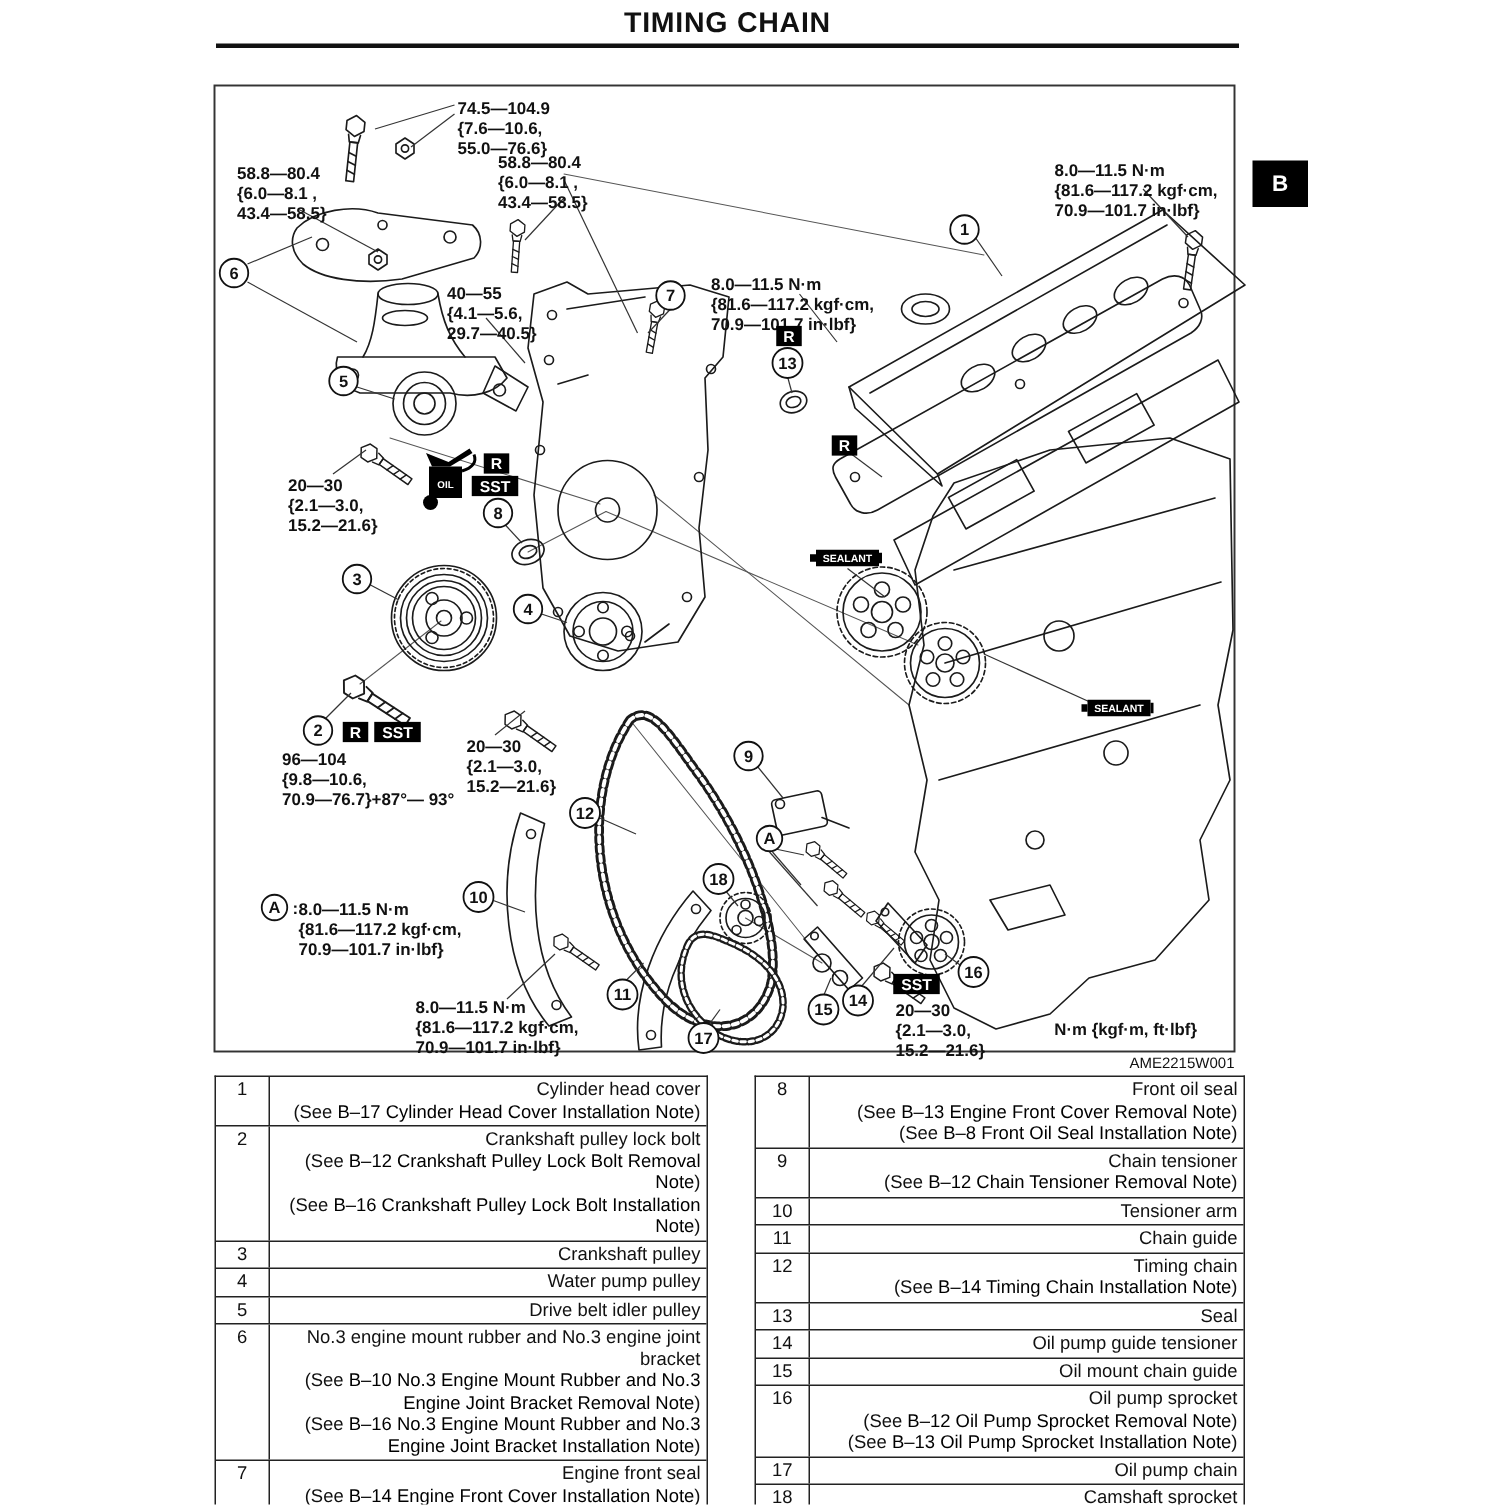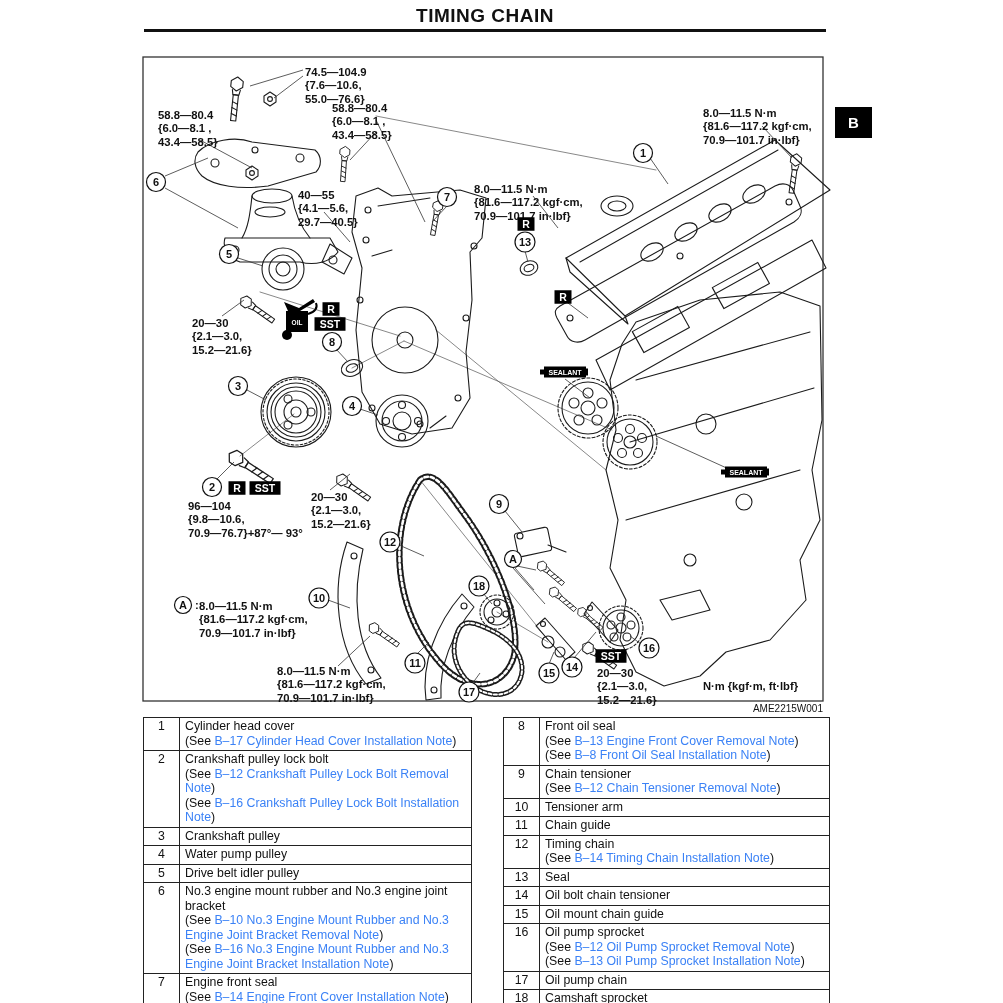--- a/index.html
+++ b/index.html
@@ -6,22 +6,22 @@
   body{width:1003px;height:1003px;position:relative;font-family:"Liberation Sans",sans-serif;color:#111;overflow:hidden;}
   #page-title{position:absolute;left:143px;top:5px;width:684px;text-align:center;font-size:19px;font-weight:bold;letter-spacing:.5px;}
   #title-rule{position:absolute;left:144px;top:29px;width:682px;height:2.5px;background:#111;}
   #b-tab{position:absolute;left:835px;top:107px;width:37px;height:31px;background:#000;color:#fff;font-weight:bold;font-size:15px;display:flex;align-items:center;justify-content:center;}
   svg#diagram{position:absolute;left:0;top:0;}
   .tbl{position:absolute;border:1.4px solid #222;border-bottom:none;font-size:12.3px;line-height:14.5px;}
   #tbl-left{left:143px;top:717px;width:327px;}
   #tbl-right{left:503px;top:717px;width:325px;}
   .trow{display:grid;grid-template-columns:36px 1fr;border-bottom:1px solid #222;}
   .tnum{border-right:1px solid #222;text-align:center;padding:1px 2px;}
-  .tdesc{padding:1px 4px 2px 5px;}
-  .link{color:#3b82f6;}
+  .tdesc{padding:1px 4px 2px 5px;text-align:right;}
+  .link{color:#000000;}
   text{font-family:"Liberation Sans",sans-serif;}
 </style>
 </head>
 <body>
 
 <div id="page-title">TIMING CHAIN</div>
 <div id="title-rule"></div>
 <div id="b-tab">B</div>
 
 <svg id="diagram" width="1003" height="1003" viewBox="0 0 1003 1003">
@@ -504,21 +504,21 @@
     </div>
     <div class="trow">
       <div class="tnum">13</div>
       <div class="tdesc">
         <div>Seal</div>
       </div>
     </div>
     <div class="trow">
       <div class="tnum">14</div>
       <div class="tdesc">
-        <div>Oil bolt chain tensioner</div>
+        <div>Oil pump guide tensioner</div>
       </div>
     </div>
     <div class="trow">
       <div class="tnum">15</div>
       <div class="tdesc">
         <div>Oil mount chain guide</div>
       </div>
     </div>
     <div class="trow">
       <div class="tnum">16</div>

